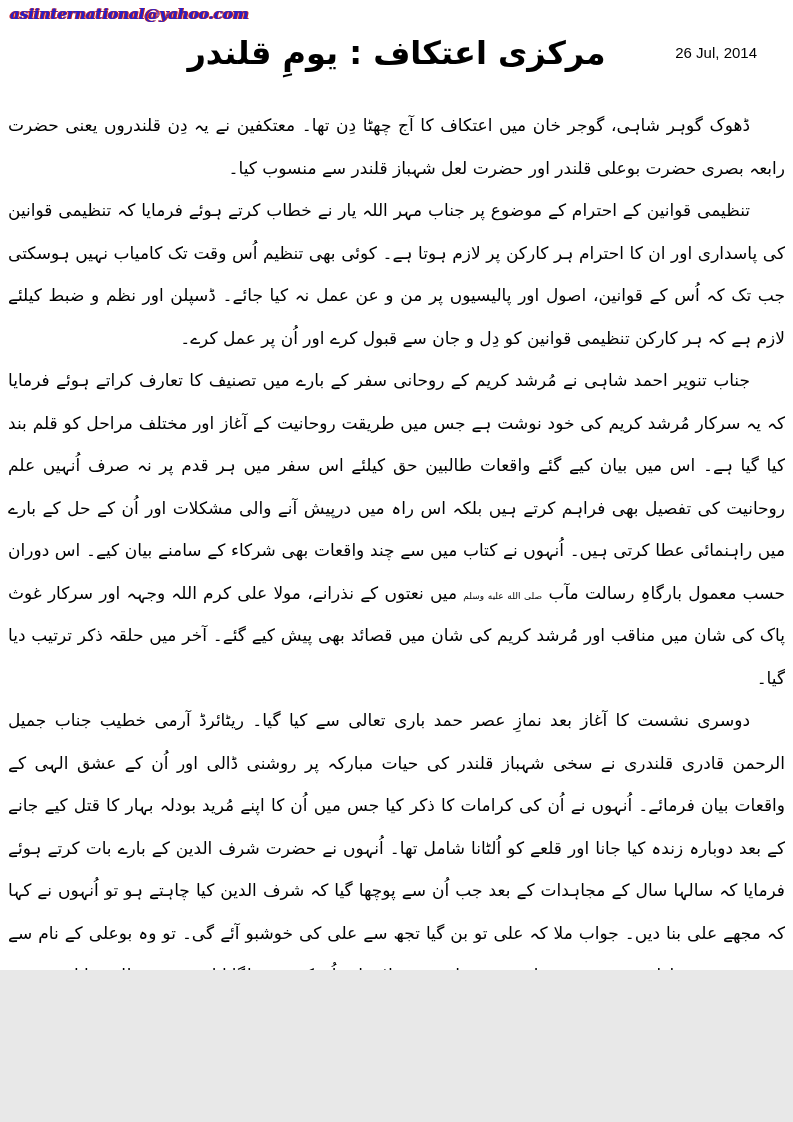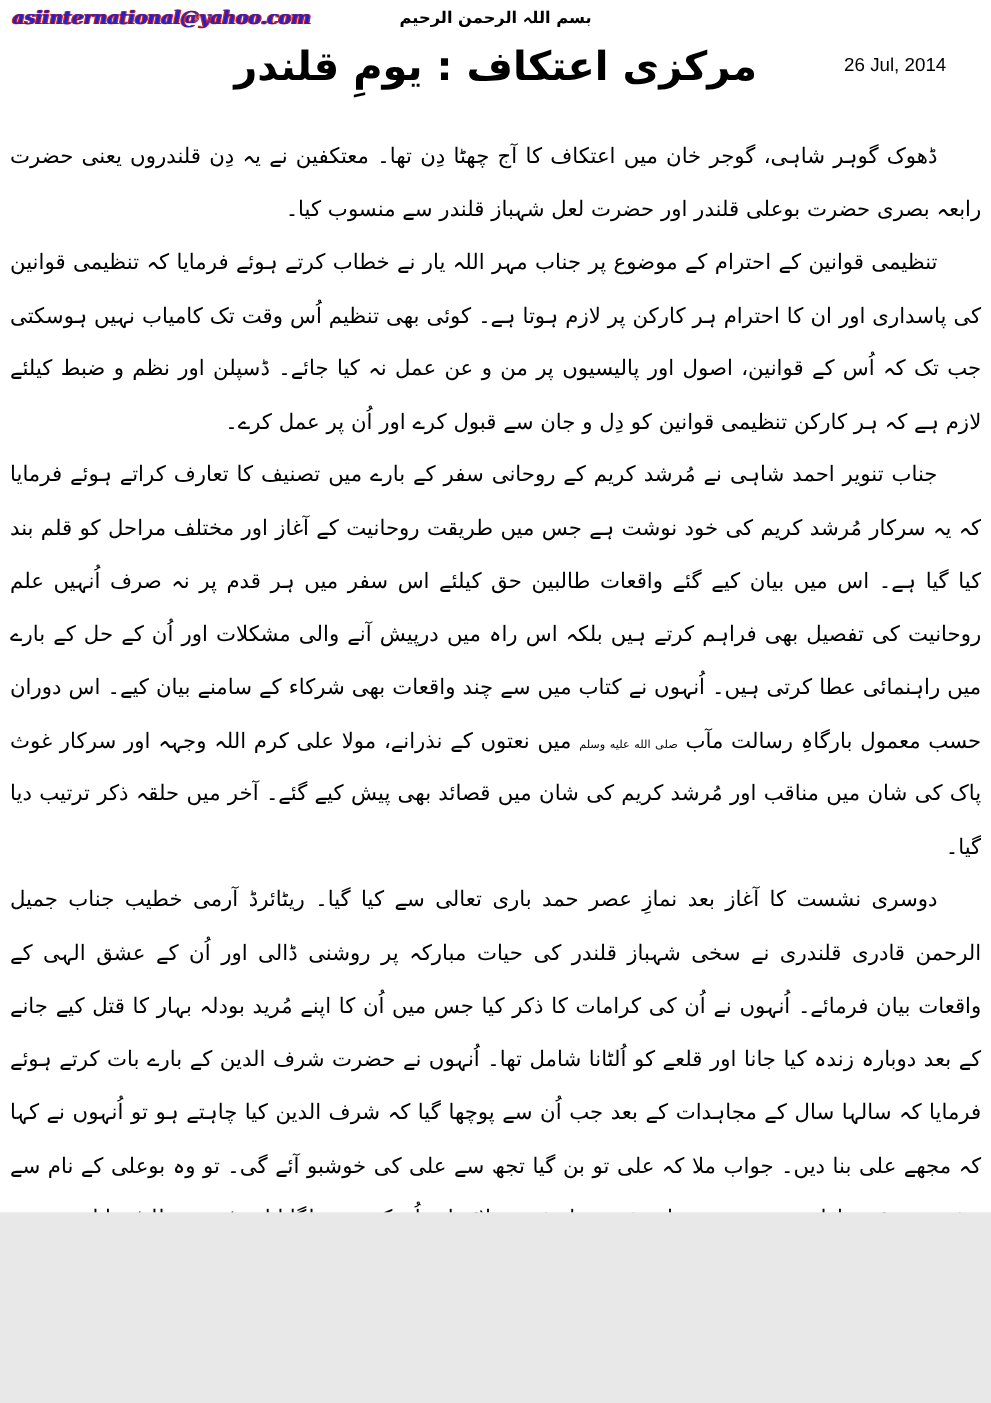--- a/index.html
+++ b/index.html
@@ -77,21 +77,20 @@
     margin-top:28px;
   }
 </style>
 </head>
 <body>
 
 <div class="page">
 
   <div class="top-email">asiinternational@yahoo.com</div>
 
-  <div class="bismillah">بسم اللہ الرحمن الرحیم</div>
 
   <div class="date">26 Jul, 2014</div>
 
   <div class="title">مرکزی اعتکاف : یومِ قلندر</div>
 
   <div class="body-text">
 
     <p><span>ڈھوک گوہر شاہی، گوجر خان میں اعتکاف کا آج چھٹا دِن تھا۔ معتکفین نے یہ دِن قلندروں یعنی حضرت رابعہ بصری حضرت بوعلی قلندر اور حضرت لعل شہباز قلندر سے منسوب کیا۔</span></p>
 
 

